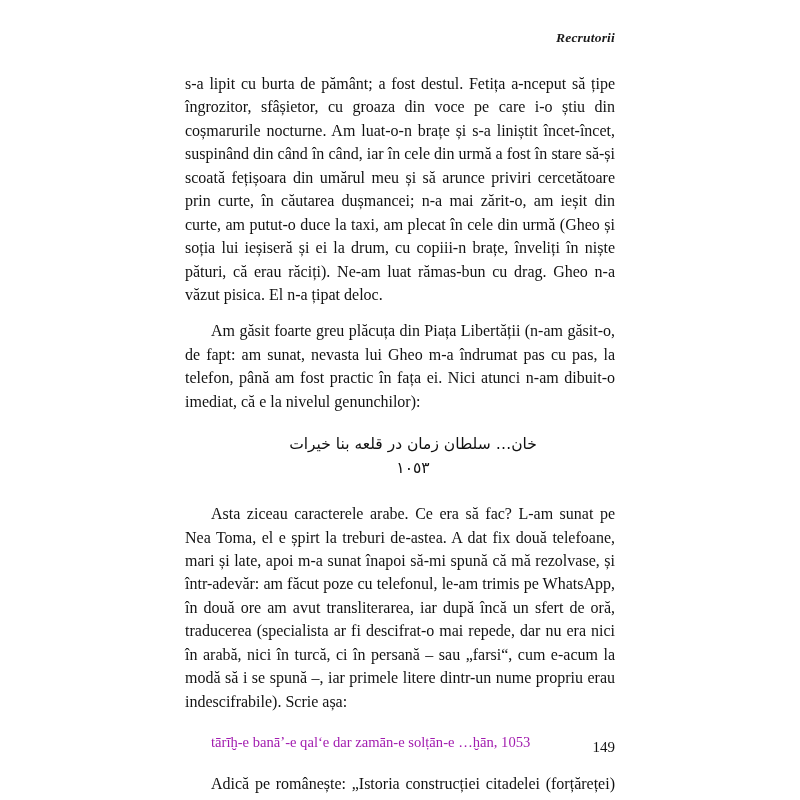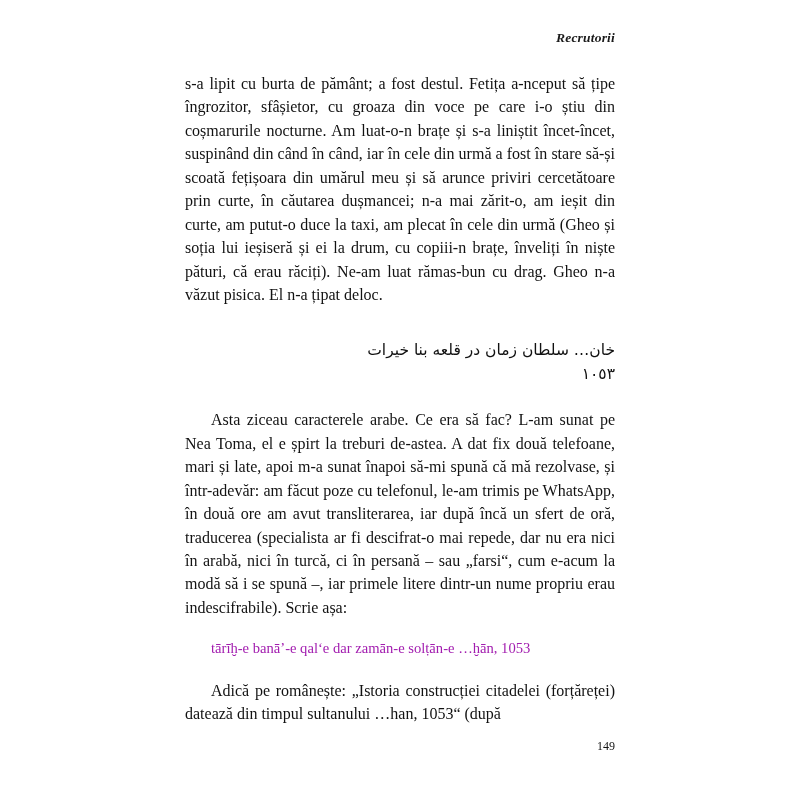--- a/index.html
+++ b/index.html
@@ -61,50 +61,51 @@
     line-height: 1.55;
     margin: 0;
     padding-left: 26px;
     color: #111111;
     unicode-bidi: bidi-override;
   }
   .arabic-line {
     display: block;
     direction: rtl;
     unicode-bidi: embed;
-    text-align: right;
+    text-align: center;
   }
   .translit {
     font-size: 14.6px;
     line-height: 1.465;
     margin: 0;
     padding-left: 26px;
     color: #a21caf;
   }
   .page-number {
     position: absolute;
     left: 185px;
     top: 739px;
     width: 430px;
     text-align: right;
-    font-size: 12px;
+    font-size: 15px;
     color: #121212;
   }
 </style>
 </head>
 <body>
 
 <div class="page">
   <div class="page-inner">
 
     <div class="running-head">Recrutorii</div>
 
     <div class="body-text">
       <p>s-a lipit cu burta de pământ; a fost destul. Fetița a-nceput să țipe îngrozitor, sfâșietor, cu groaza din voce pe care i-o știu din coșmarurile nocturne. Am luat-o-n brațe și s-a liniștit încet-încet, suspinând din când în când, iar în cele din urmă a fost în stare să-și scoată fețișoara din umărul meu și să arunce priviri cercetătoare prin curte, în căutarea dușmancei; n-a mai zărit-o, am ieșit din curte, am putut-o duce la taxi, am plecat în cele din urmă (Gheo și soția lui ieșiseră și ei la drum, cu copiii-n brațe, înveliți în niște pături, că erau răciți). Ne-am luat rămas-bun cu drag. Gheo n-a văzut pisica. El n-a țipat deloc.</p>
       <div class="spacer-sm"></div>
+      <p class="indent">Am găsit foarte greu plăcuța din Piața Libertății (n-am găsit-o, de fapt: am sunat, nevasta lui Gheo m-a îndrumat pas cu pas, la telefon, până am fost practic în fața ei. Nici atunci n-am dibuit-o imediat, că e la nivelul genunchilor):</p>
     </div>
 
     <div class="spacer-md"></div>
 
     <div class="arabic-block">
       <span class="arabic-line">خان… سلطان زمان در قلعه بنا خیرات</span>
       <span class="arabic-line">١٠٥٣</span>
     </div>
 
     <div class="spacer-lg"></div>

